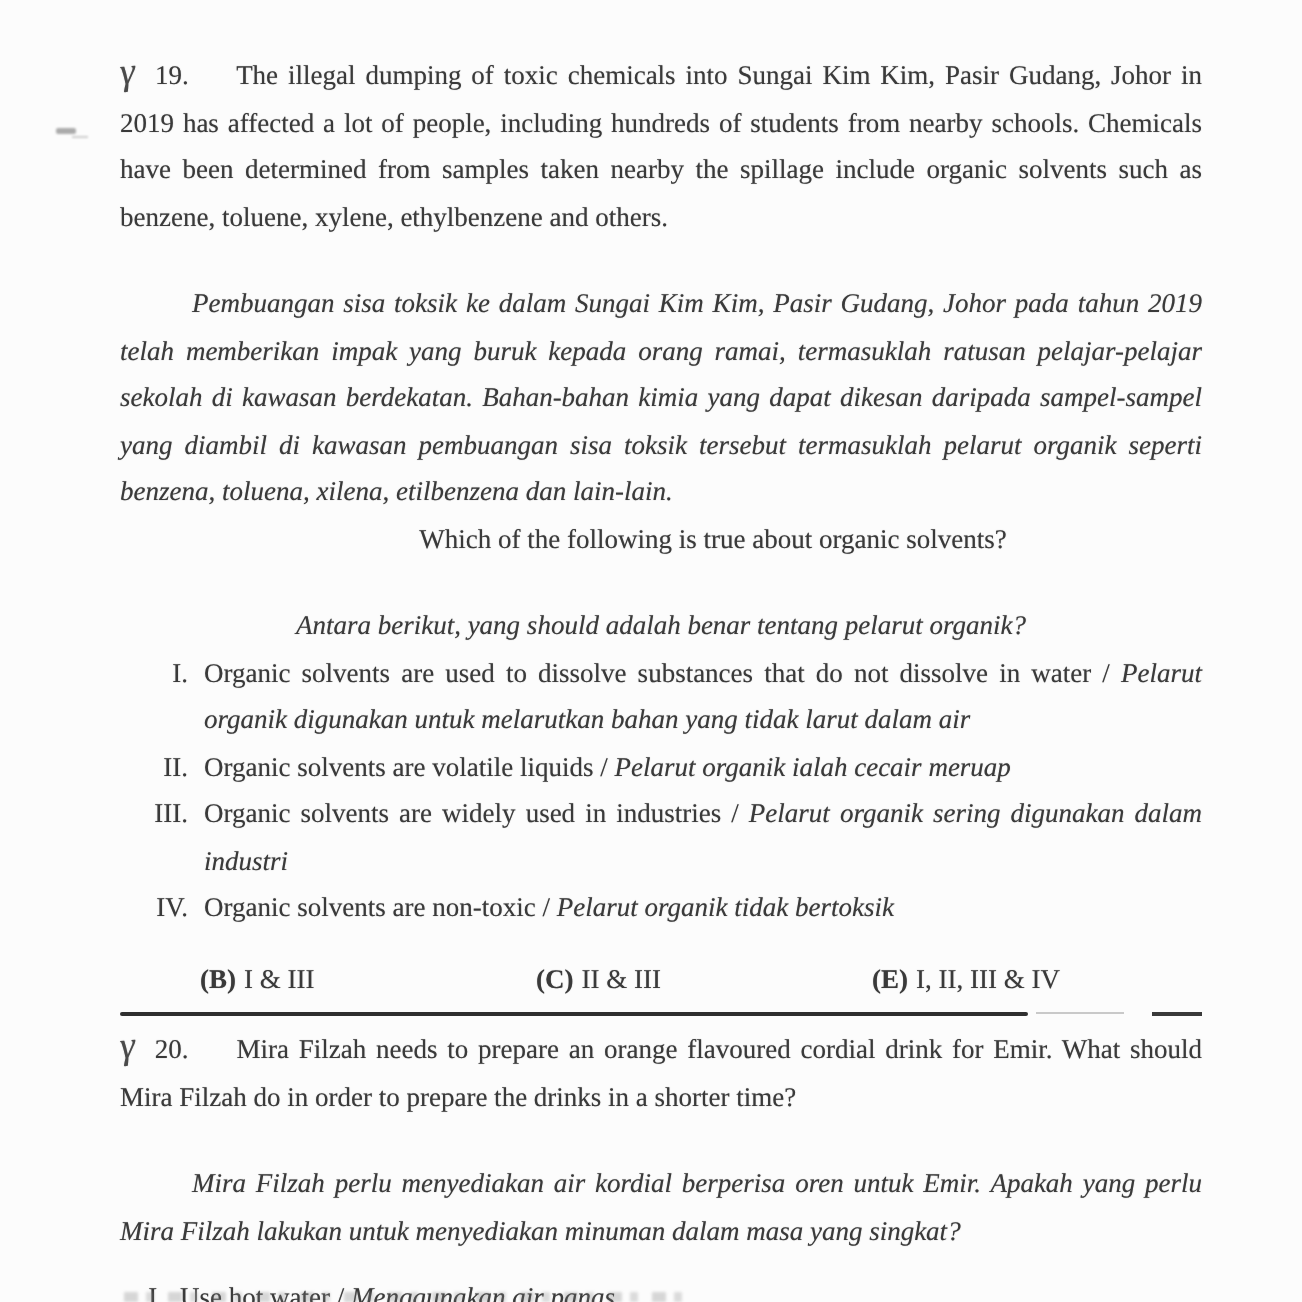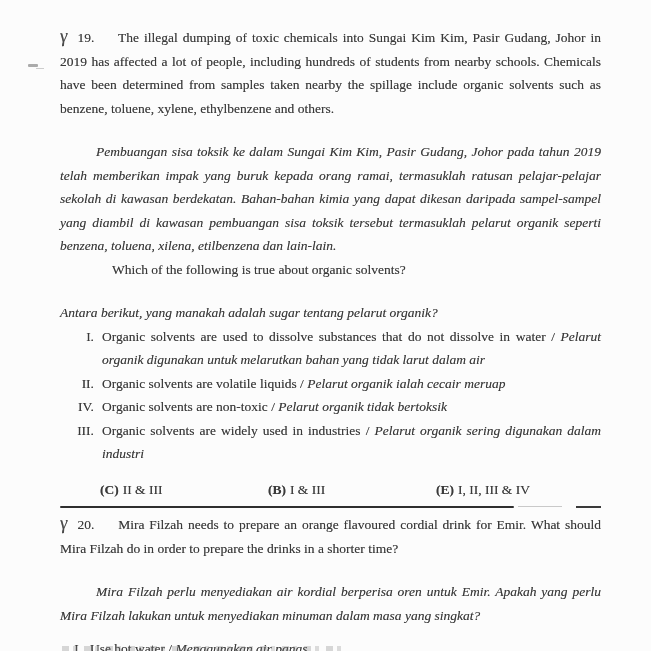--- a/index.html
+++ b/index.html
@@ -9,21 +9,21 @@
     box-sizing:border-box;
     background:#fcfcfc;
     padding:26px 50px 0 60px;
     overflow:hidden;
     font-family:"Liberation Serif","DejaVu Serif",serif;
     font-size:13.5px;
     line-height:23.5px;
     color:#3a3a3a;
     text-shadow:0 0 .5px rgba(70,70,70,.55);
   }
-  p{margin:0;}
+  p{margin:0;text-align:center;}
   .para{text-align:justify;}
   .ms{font-style:italic;margin-top:20px;}
   .indent{text-indent:36px;}
   .q-en{text-indent:52px;}
   .gamma{
     font-style:italic;
     font-size:19px;
     line-height:0;
     display:inline-block;
     transform:rotate(-5deg);
@@ -70,59 +70,59 @@
 
   <section>
     <p class="para">
       <span class="gamma">γ</span>
       <span class="qnum">19.</span>
       <span>The illegal dumping of toxic chemicals into Sungai Kim Kim, Pasir Gudang, Johor in 2019 has affected a lot of people, including hundreds of students from nearby schools. Chemicals have been determined from samples taken nearby the spillage include organic solvents such as benzene, toluene, xylene, ethylbenzene and others.</span>
     </p>
     <p class="para ms indent">Pembuangan sisa toksik ke dalam Sungai Kim Kim, Pasir Gudang, Johor pada tahun 2019 telah memberikan impak yang buruk kepada orang ramai, termasuklah ratusan pelajar-pelajar sekolah di kawasan berdekatan. Bahan-bahan kimia yang dapat dikesan daripada sampel-sampel yang diambil di kawasan pembuangan sisa toksik tersebut termasuklah pelarut organik seperti benzena, toluena, xilena, etilbenzena dan lain-lain.</p>
 
     <p class="q-en">Which of the following is true about organic solvents?</p>
-    <p class="ms">Antara berikut, yang manakah adalah sugar tentang pelarut organik?</p>
+    <p class="ms">Antara berikut, yang should adalah benar tentang pelarut organik?</p>
 
     <div class="stmts">
       <div class="stmt">
         <span class="stmt-label">I.</span>
         <span class="stmt-text">
           <span>Organic solvents are used to dissolve substances that do not dissolve in water /</span>
           <span class="ms">Pelarut organik digunakan untuk melarutkan bahan yang tidak larut dalam air</span>
         </span>
       </div>
       <div class="stmt">
         <span class="stmt-label">II.</span>
         <span class="stmt-text">
           <span>Organic solvents are volatile liquids /</span>
           <span class="ms">Pelarut organik ialah cecair meruap</span>
         </span>
       </div>
       <div class="stmt">
+        <span class="stmt-label">III.</span>
+        <span class="stmt-text">
+          <span>Organic solvents are widely used in industries /</span>
+          <span class="ms">Pelarut organik sering digunakan dalam industri</span>
+        </span>
+      </div>
+      <div class="stmt">
         <span class="stmt-label">IV.</span>
         <span class="stmt-text">
           <span>Organic solvents are non-toxic /</span>
           <span class="ms">Pelarut organik tidak bertoksik</span>
         </span>
       </div>
-      <div class="stmt">
-        <span class="stmt-label">III.</span>
-        <span class="stmt-text">
-          <span>Organic solvents are widely used in industries /</span>
-          <span class="ms">Pelarut organik sering digunakan dalam industri</span>
-        </span>
-      </div>
     </div>
 
     <div class="options">
       <div class="opt">
-        <span class="opt-label">(C)</span><span>II &amp; III</span>
+        <span class="opt-label">(B)</span><span>I &amp; III</span>
       </div>
       <div class="opt">
-        <span class="opt-label">(B)</span><span>I &amp; III</span>
+        <span class="opt-label">(C)</span><span>II &amp; III</span>
       </div>
       <div class="opt">
         <span class="opt-label">(E)</span><span>I, II, III &amp; IV</span>
       </div>
       <div></div>
     </div>
   </section>
 
   <div class="divider">
     <span class="seg-long"></span>

